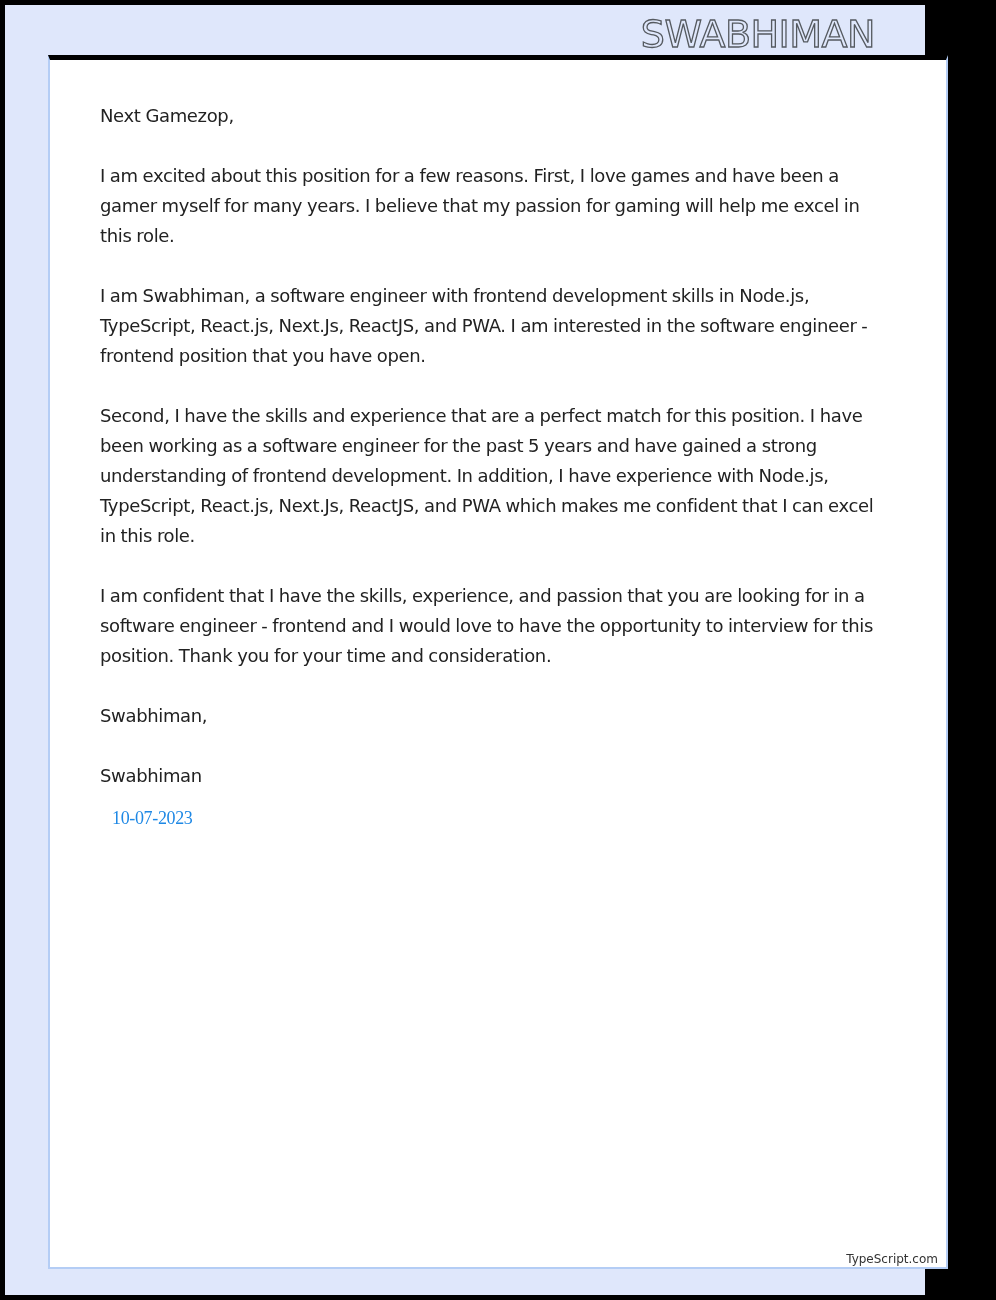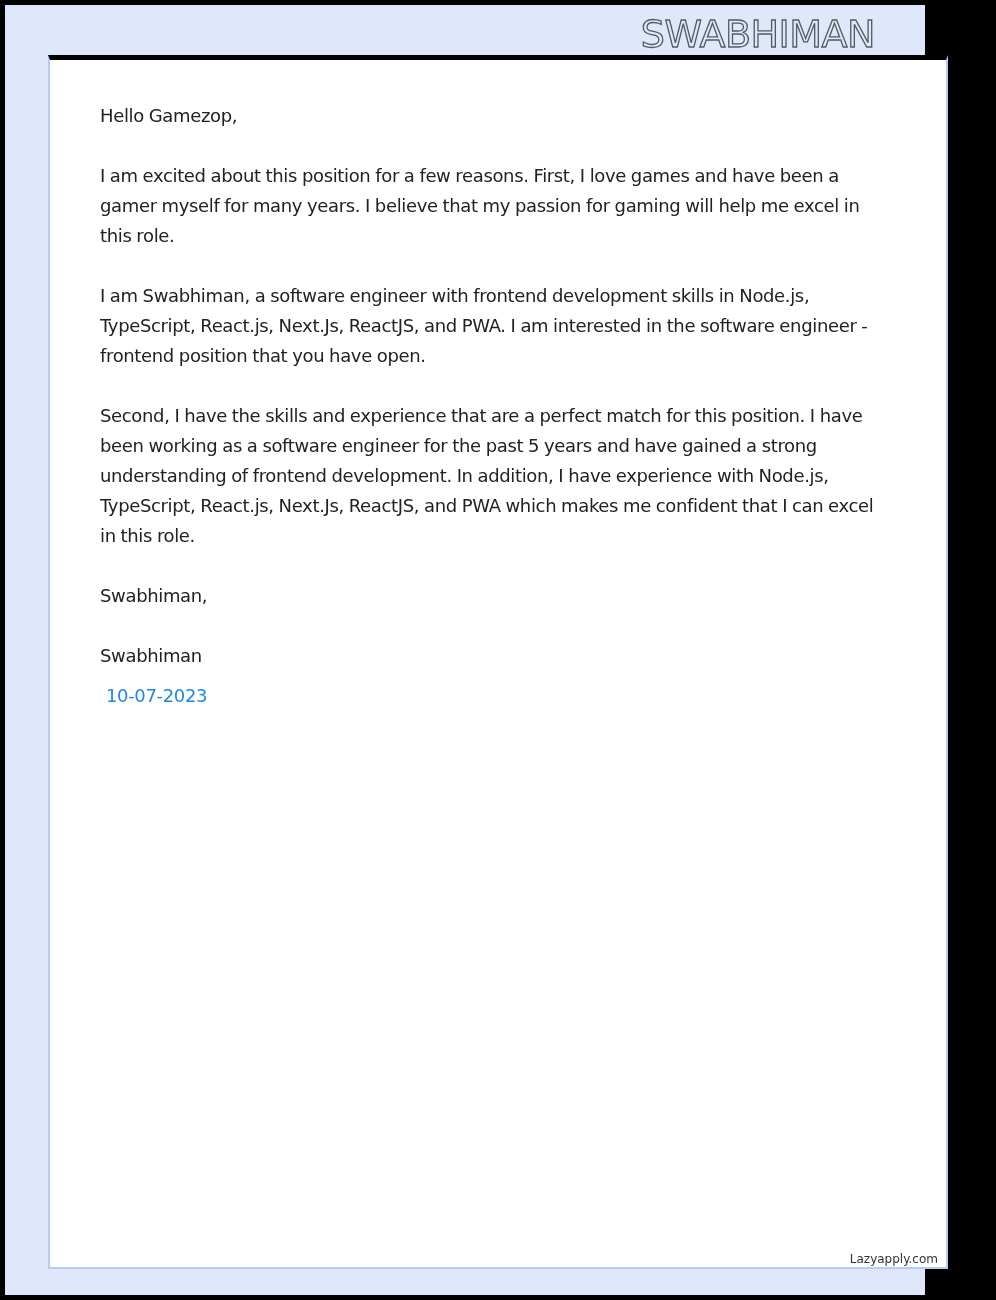--- a/index.html
+++ b/index.html
@@ -59,43 +59,45 @@
       word-spacing: -0.5px;
     }
     .letter p {
       margin: 0 0 30px 0;
     }
     .letter p.signature {
       margin-bottom: 10px;
     }
     .letter .date {
       color: #1e88e5;
-      margin: 6px;
+      margin: 12px;
+      font-family: Liberation Serif, serif;
     }
     .footer-credit {
       position: absolute;
       right: 8px;
       bottom: 0px;
       font-family: "DejaVu Sans", sans-serif;
       font-size: 12px;
       color: #333333;
       line-height: 16px;
     }
   </style>
 </head>
 <body>
 
 <div class="frame">
   <div class="brand-title">SWABHIMAN</div>
 
   <div class="card">
     <div class="letter">
-      <p>Hello Gamezop,</p>
+      <p>Next Gamezop,</p>
       <p>I am excited about this position for a few reasons. First, I love games and have been a gamer myself for many years. I believe that my passion for gaming will help me excel in this role.</p>
       <p>I am Swabhiman, a software engineer with frontend development skills in Node.js, TypeScript, React.js, Next.Js, ReactJS, and PWA. I am interested in the software engineer - frontend position that you have open.</p>
       <p>Second, I have the skills and experience that are a perfect match for this position. I have been working as a software engineer for the past 5 years and have gained a strong understanding of frontend development. In addition, I have experience with Node.js, TypeScript, React.js, Next.Js, ReactJS, and PWA which makes me confident that I can excel in this role.</p>
+      <p>I am confident that I have the skills, experience, and passion that you are looking for in a software engineer - frontend and I would love to have the opportunity to interview for this position. Thank you for your time and consideration.</p>
       <p>Swabhiman,</p>
       <p class="signature">Swabhiman</p>
       <p class="date">10-07-2023</p>
     </div>
-    <div class="footer-credit">Lazyapply.com</div>
+    <div class="footer-credit">TypeScript.com</div>
   </div>
 </div>
 
 </body></html>

